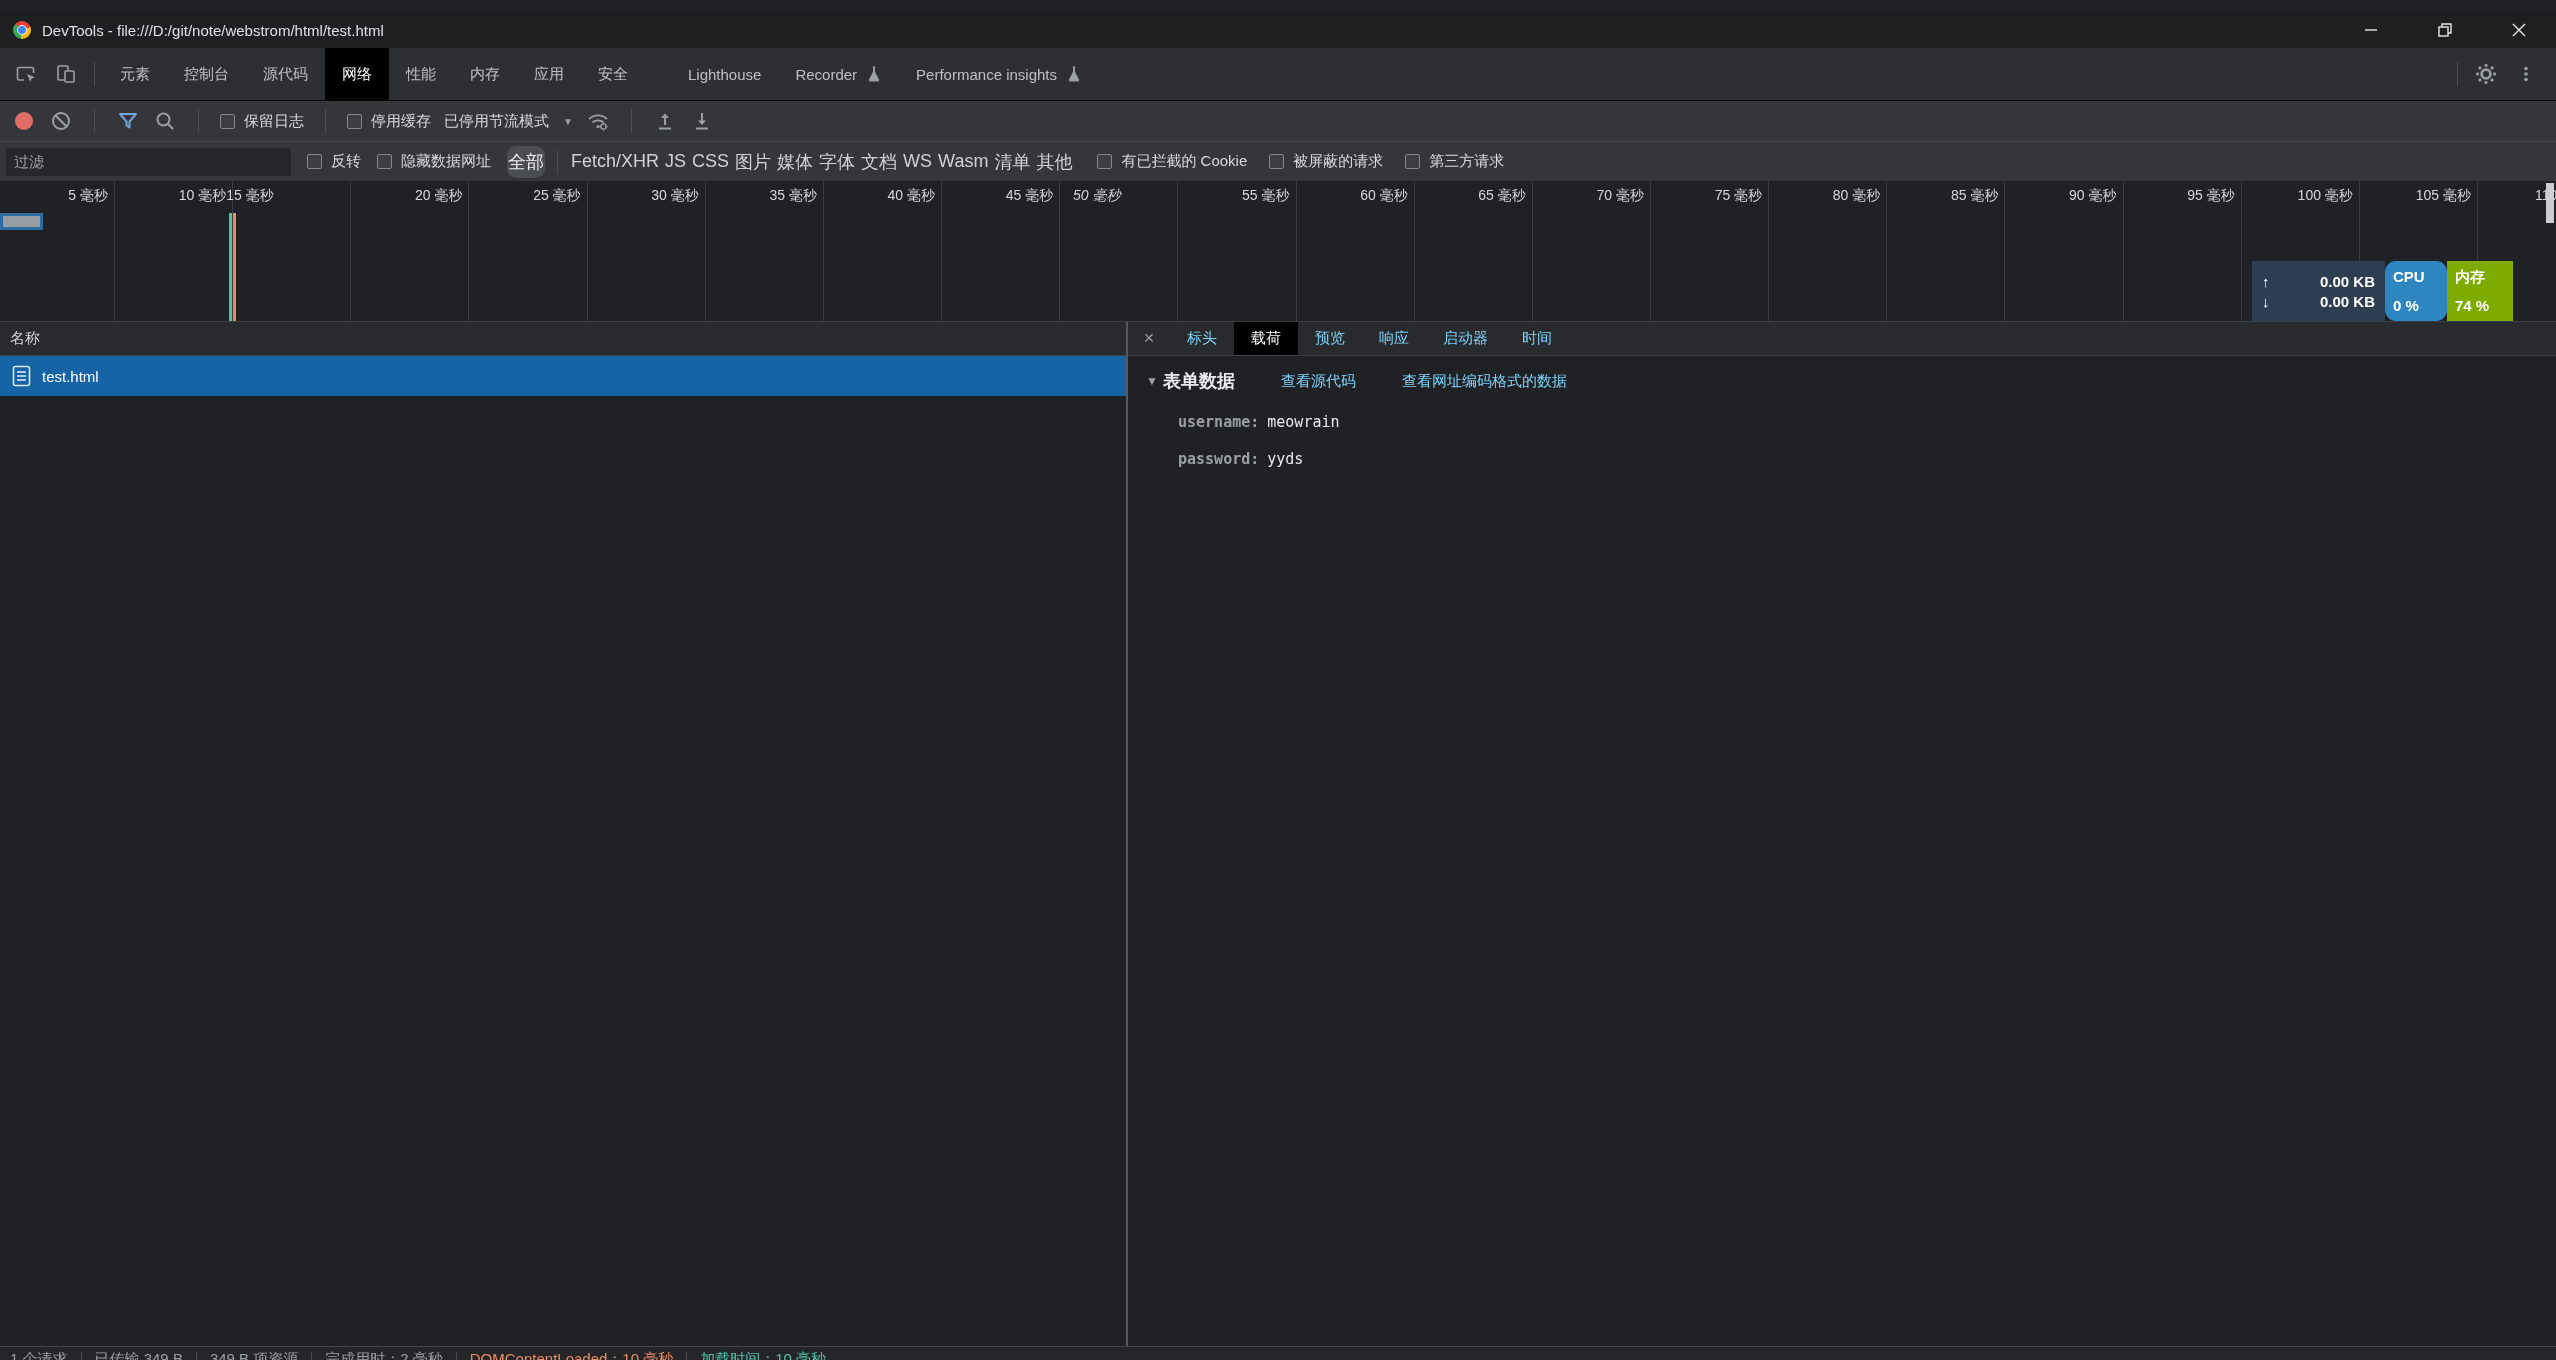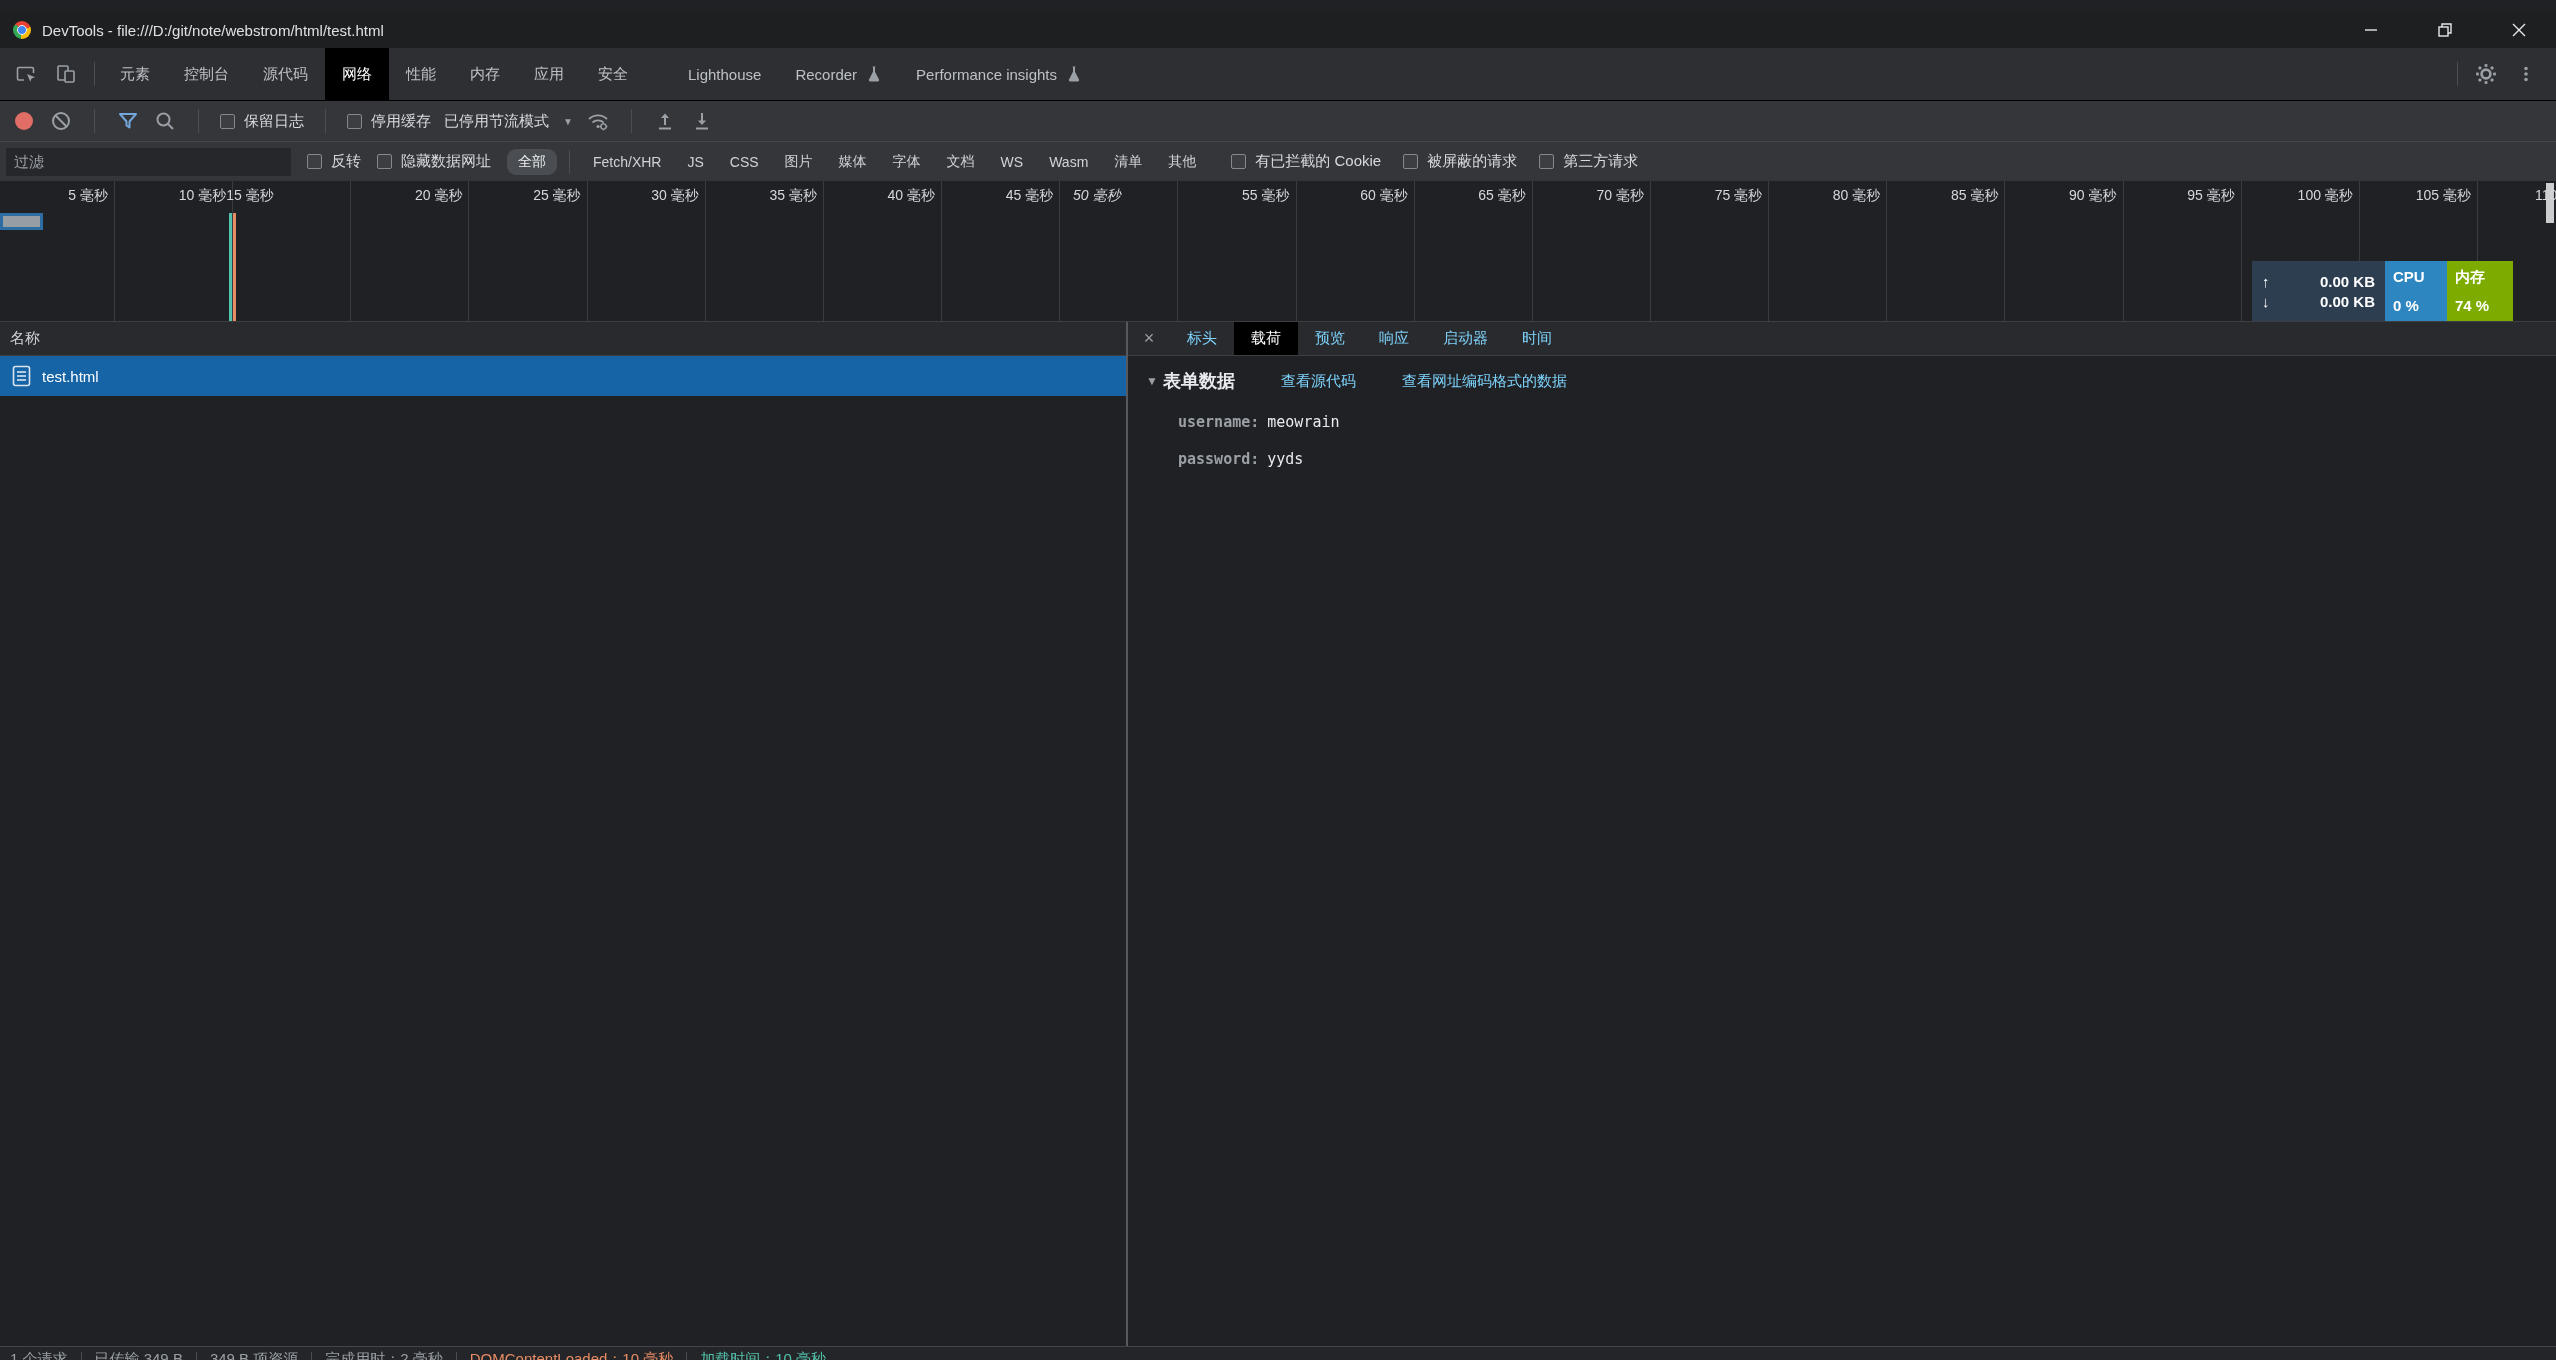--- a/index.html
+++ b/index.html
@@ -39,21 +39,21 @@
   .checkbox { width:15px; height:15px; border:1px solid #85898f; border-radius:2px; background:#3c3e42; flex:none; }
   .check-group { display:flex; align-items:center; gap:9px; font-size:15px; color:#d7dadd; white-space:nowrap; }
   .throttle { display:flex; align-items:center; gap:14px; font-size:15px; color:#d7dadd; white-space:nowrap; }
   .caret { font-size:10px; color:#9aa0a6; }
 
   
   .filter-bar { height:40px; background:#35363a; display:flex; align-items:center; gap:16px; padding:0 0 0 0; border-top:1px solid #45464a; flex:none; }
   .filter-input { width:285px; height:28px; margin-left:6px; background:#26272b; border:none; outline:none; color:#d7dadd; font-size:15px; font-family:inherit; padding:0 8px; flex:none; }
   .filter-input::placeholder { color:#9aa0a6; }
   .chips { display:flex; align-items:center; gap:4px; }
-  .chip { font-size:14px; color:#cfd3d8; padding:4px 11px; border-radius:9px; white-space:nowrap; }
+  .chip { font-size:18px; color:#cfd3d8; padding:4px 1px; border-radius:9px; white-space:nowrap; }
   .chip.selected { background:#4a4d52; color:#eceef0; }
   .more-filters { display:flex; align-items:center; gap:22px; margin-left:8px; }
 
   
   .overview { height:141px; position:relative; background:#202124; border-bottom:1px solid #3c3e41; flex:none; overflow:hidden; }
   .ruler-div { position:absolute; top:0; bottom:0; width:1px; background:#3a3c3f; }
   .ruler-label { position:absolute; top:6px; font-size:14px; color:#d5d8db; white-space:nowrap; }
   .marker { position:absolute; top:32px; bottom:0; width:3px; }
   .req-bar { position:absolute; top:32px; height:17px; background:#969da3; border:3px solid #2e6da4; }
   .ov-scroll { position:absolute; top:2px; right:2px; width:8px; height:40px; background:#cbcdcf; }
@@ -321,21 +321,21 @@
       <div class="stats-net" data-name="network-throughput-overlay" style="background:#2c3e50;">
         <div class="srow">
           <span data-name="upload-arrow-icon">↑</span>
           <span data-name="upload-value">0.00 KB</span>
         </div>
         <div class="srow">
           <span data-name="download-arrow-icon">↓</span>
           <span data-name="download-value">0.00 KB</span>
         </div>
       </div>
-      <div class="stats-box" data-name="cpu-usage-overlay" style="background:#2e86c1;">
+      <div class="stats-box" data-name="cpu-usage-overlay" style="background:#2e86c1;border-radius:11px;">
         <div data-name="cpu-label">CPU</div>
         <div data-name="cpu-value">0 %</div>
       </div>
       <div class="stats-box" data-name="memory-usage-overlay" style="background:#7dab00; width:66px;">
         <div data-name="memory-label">内存</div>
         <div data-name="memory-value">74 %</div>
       </div>
     </div>
   <div class="ruler-div" data-name="ruler-divider" style="left: 114px;"></div>
       <div class="ruler-label" data-name="ruler-tick-label" style="left: -10px; width: 118px; text-align: right;">5 毫秒</div>

